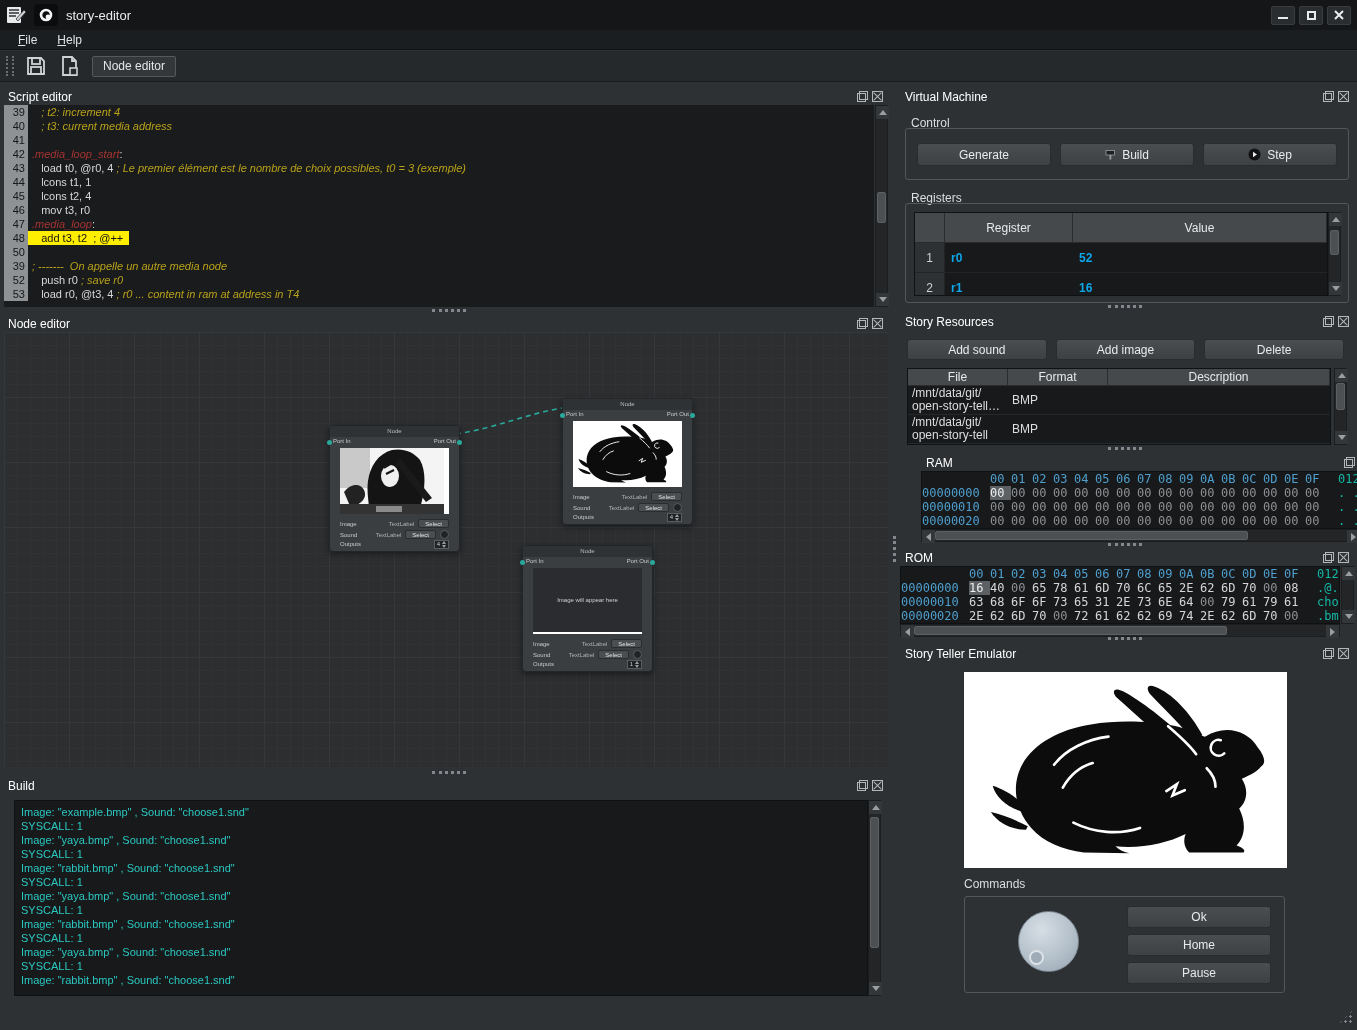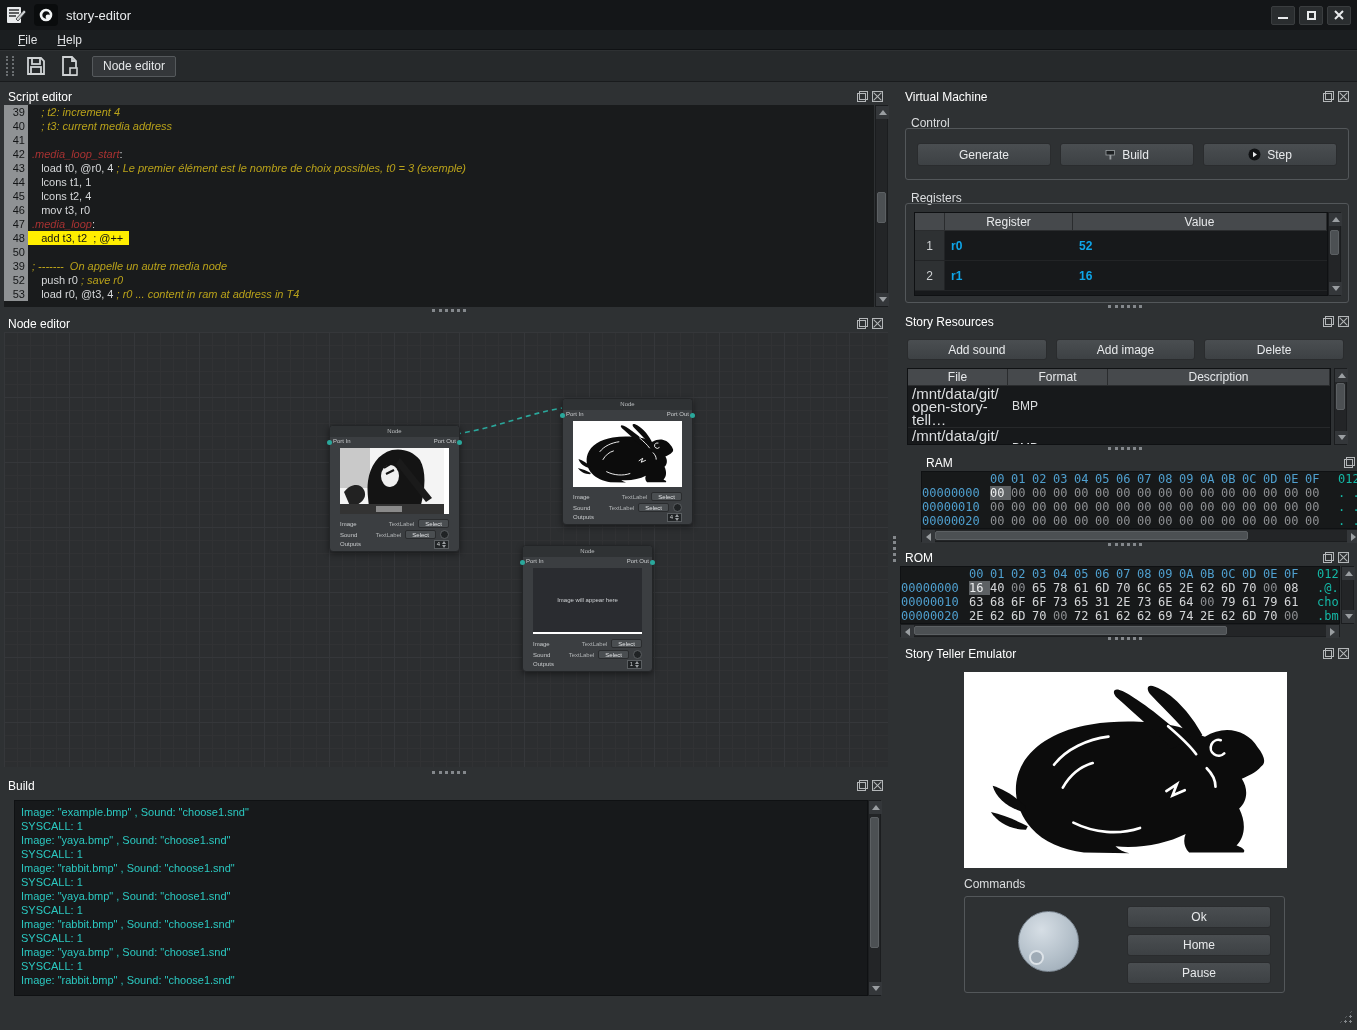--- a/index.html
+++ b/index.html
@@ -92,33 +92,33 @@
   #logs-panel { left:0; top:777px; width:891px; height:225px; }
   .logs-area { position:absolute; left:14px; top:23px; width:854px; height:196px; background:#17191b; border:1px solid #0f1113; padding:4px 0 0 6px; overflow:hidden; }
   .log-line { height:14px; line-height:14px; font-size:11px; color:#2bc8c0; white-space:pre; }
   
   #vm-panel { left:897px; top:88px; width:460px; height:222px; }
   .ctl-box { position:absolute; left:8px; top:40px; width:444px; height:52px; }
   .ctl-btns { display:flex; gap:9px; padding:14px 11px 0 11px; }
   .ctl-btns .btn { flex:1; height:23px; }
   .reg-box { position:absolute; left:8px; top:115px; width:444px; height:100px; padding:8px; }
   .reg-table { position:relative; width:414px; height:84px; background:#17191b; border:1px solid #0f1113; overflow:hidden; font-size:12px; }
-  .reg-head { display:flex; height:18px;border-radius:7px; }
+  .reg-head { display:flex; height:30px;border-radius:7px; }
   .reg-head .c { background:#46494c; border-right:1px solid #2a2c2e; border-bottom:1px solid #2a2c2e; display:flex; align-items:center; justify-content:center; color:#e6e8ea; }
   .reg-row { display:flex; height:30px; border-bottom:1px solid #222426; }
   .reg-row .idx { width:30px; background:#2e3133; border-right:1px solid #222426; display:flex; align-items:center; justify-content:center; color:#cfd2d4; }
   .reg-row .c { display:flex; align-items:center; padding-left:6px; color:#0ea5e9;font-weight:bold; }
   #story-panel { left:897px; top:313px; width:460px; height:137px; }
   .res-btns { position:absolute; left:10px; top:26px; width:437px; display:flex; gap:9px; }
   .res-btns .btn { flex:1; height:21px; }
   .res-table { position:absolute; left:10px; top:55px; width:424px; height:77px; background:#17191b; border:1px solid #0f1113; overflow:hidden; font-size:12px; }
   .res-head { display:flex; height:17px; }
   .res-head .c { background:#46494c; border-right:1px solid #2a2c2e; border-bottom:1px solid #2a2c2e; display:flex; align-items:center; justify-content:center; color:#e6e8ea; }
   .res-row { display:flex; border-bottom:1px solid #26282a; }
-  .res-row .c { padding:1px 4px; color:#dcdee0; font-size:15px; line-height:13px; }
+  .res-row .c { padding:1px 4px; color:#dcdee0; font-size:12px; line-height:13px; }
   
   .hexpane { position:absolute; left:3px; top:17px; width:440px; background:#17191a; border:1px solid #0f1113; overflow:hidden; font-family:"DejaVu Sans Mono", monospace; font-size:12px; }
   .hex-row { display:flex; height:14px; line-height:14px; white-space:pre; }
   .hex-addr { flex:none; width:68px; color:#4f9fce; }
   .hex-byte { flex:none; width:21px; text-align:left; color:#8e9093; }
   .hex-byte.bright { color:#d4d6d8; }
   .hex-byte.sel { background:#5d6164; color:#eceeef; }
   .hex-head { color:#4f9fce; }
   .hex-ascii { flex:none; margin-left:12px; color:#14b8a6; }
   #ram-panel { left:918px; top:454px; width:460px; height:92px; }

